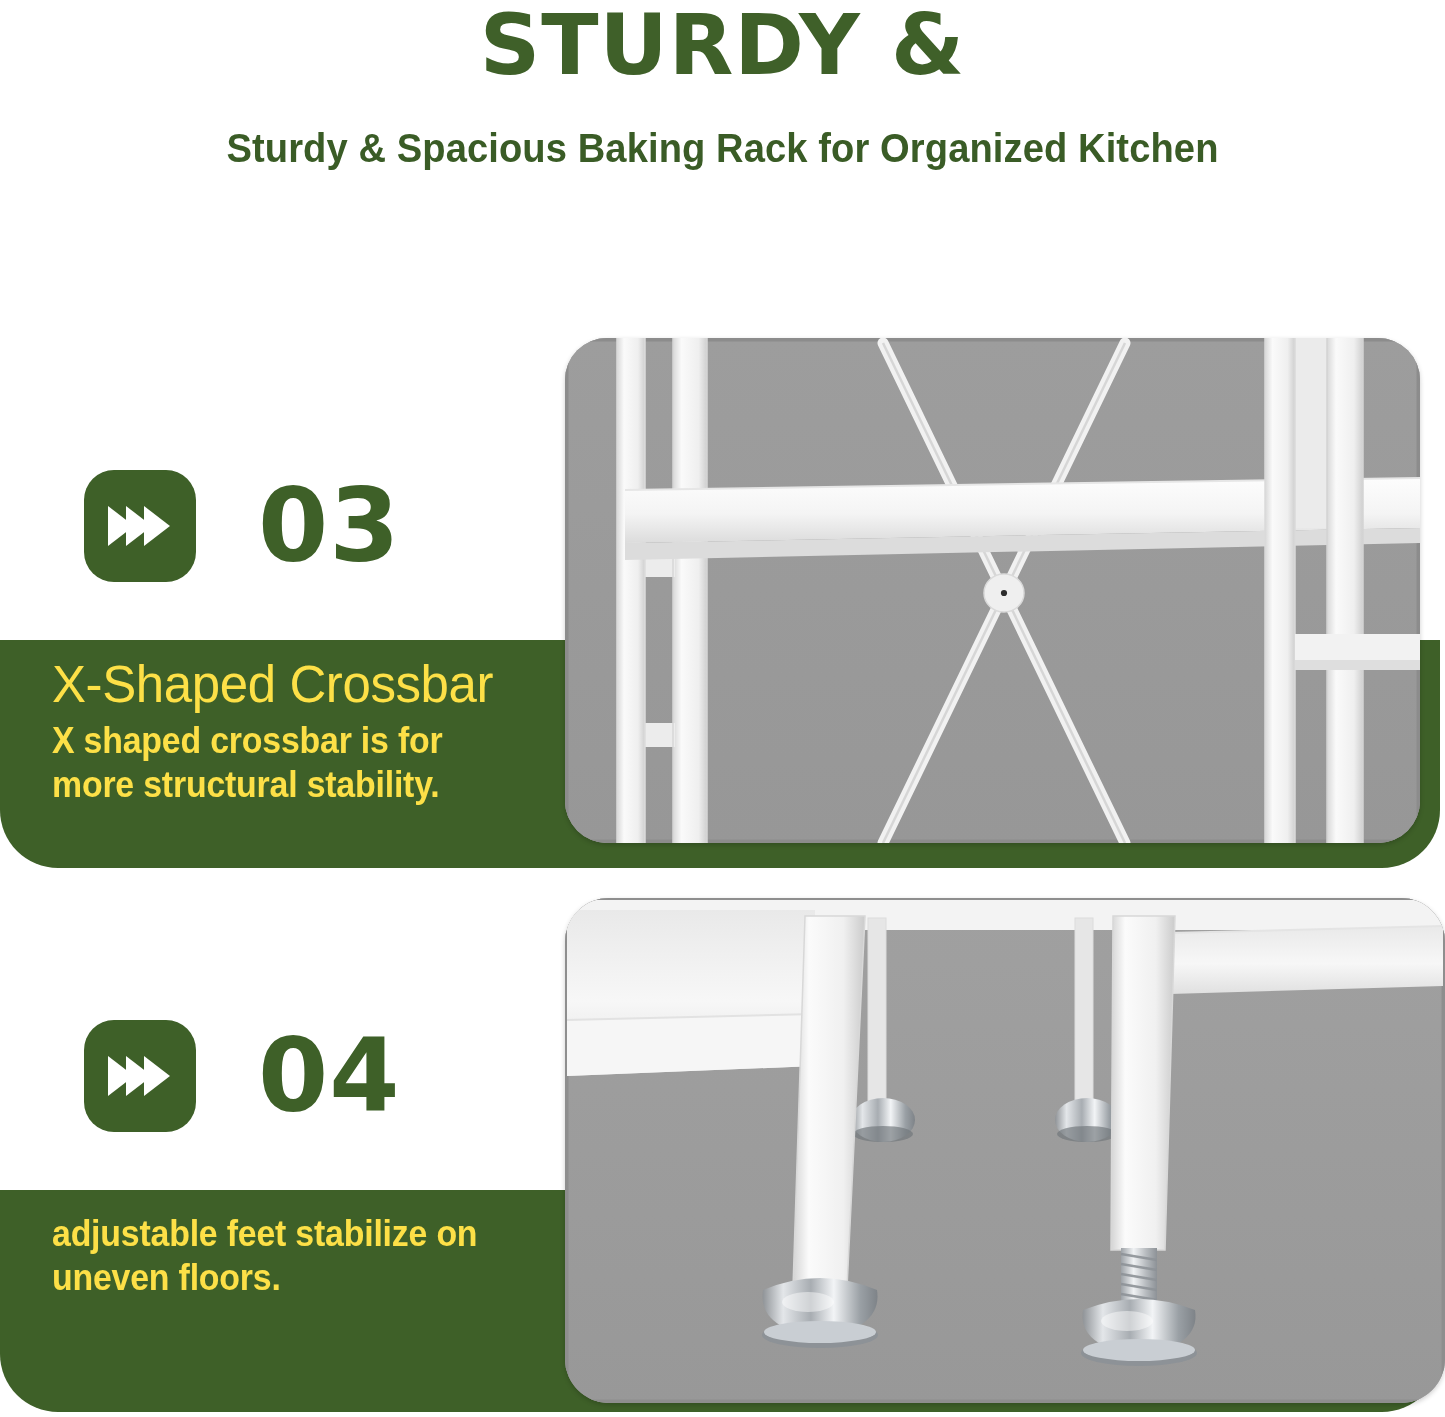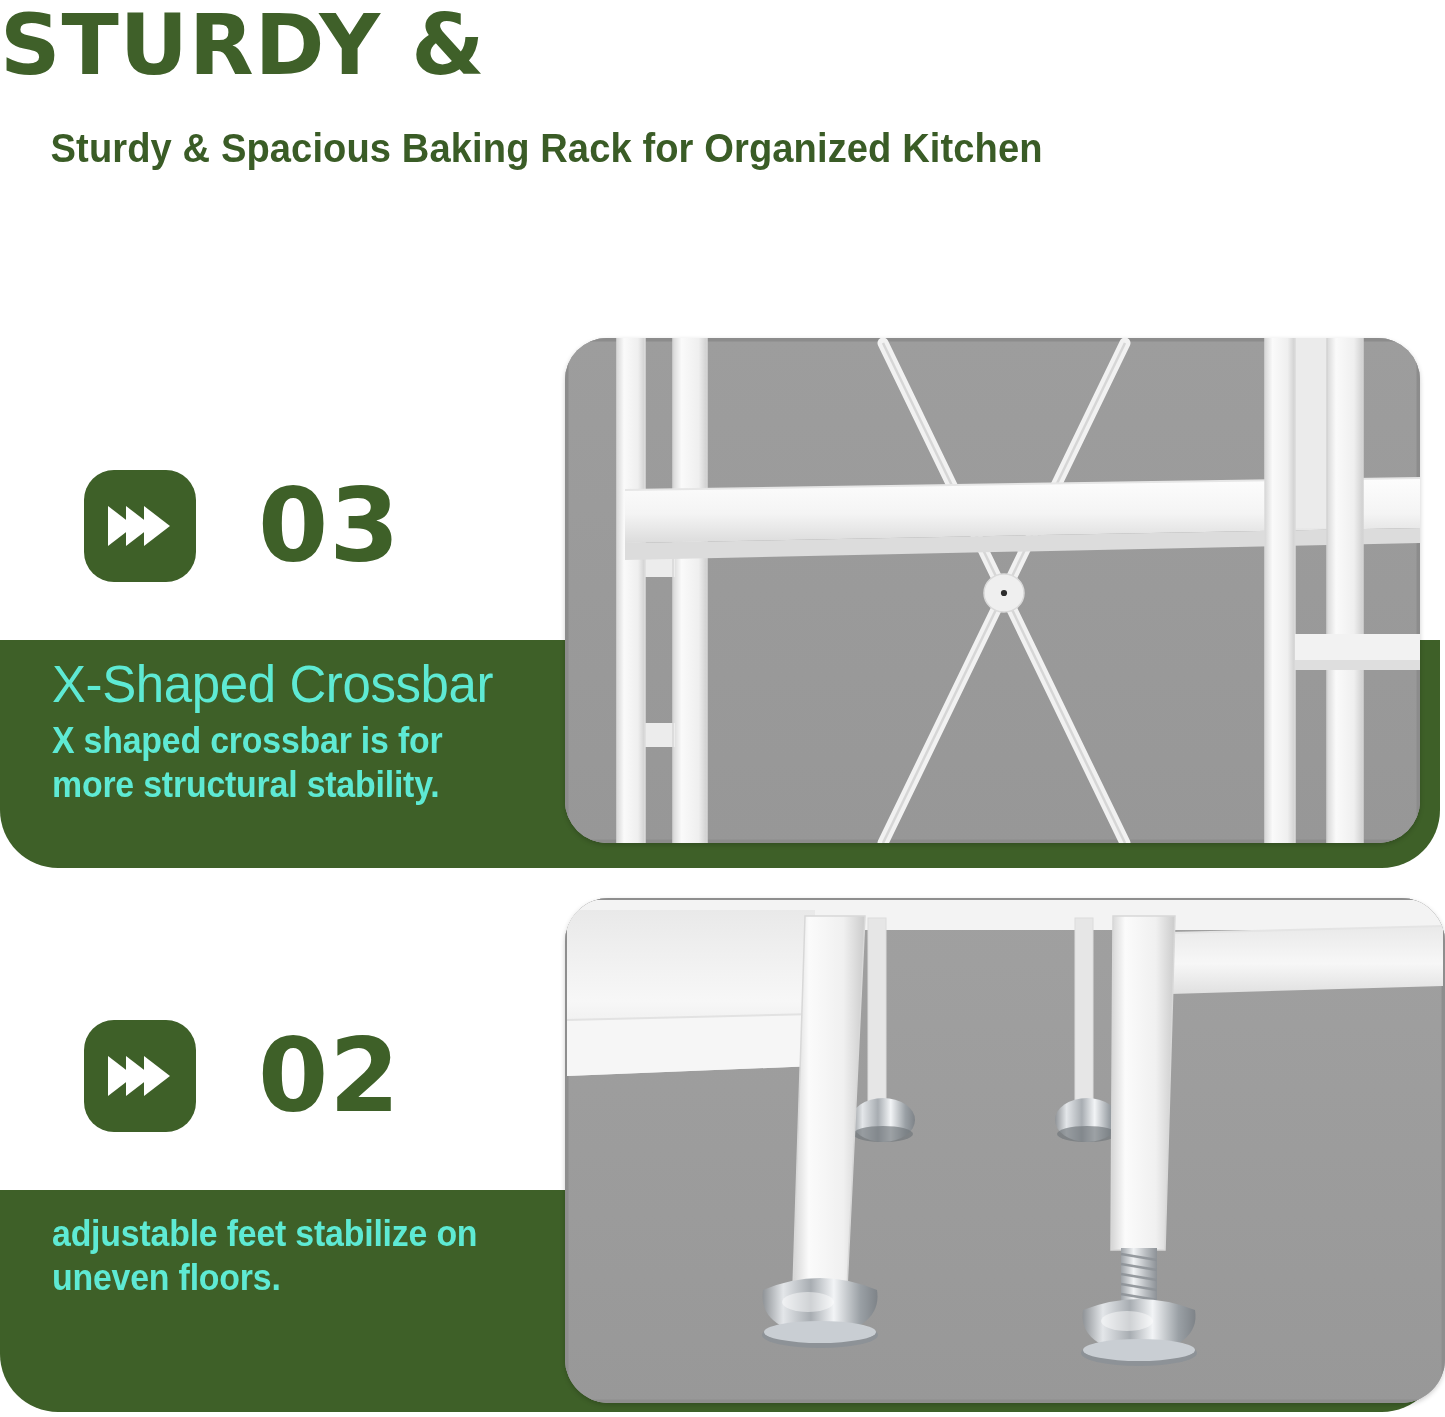--- a/index.html
+++ b/index.html
@@ -18,21 +18,21 @@
     height: 1417px;
     background: #ffffff;
   }
 
   
   .header {
     position: absolute;
     top: 0;
     left: 0;
     width: 1445px;
-    text-align: left;
+    text-align: center;
     padding-top: 4px;
   }
   .title {
     color: #3f6029;
     font-family: "DejaVu Sans", sans-serif;
     font-weight: 700;
     font-size: 84px;
     line-height: 0.99;
     letter-spacing: 1px;
     text-transform: uppercase;
@@ -69,21 +69,21 @@
   .banner-04 {
     top: 300px;
     height: 222px;
     border-radius: 0 0 58px 58px;
   }
   .banner-text {
     position: absolute;
     left: 52px;
     top: 16px;
     width: 540px;
-    color: #5eead4;
+    color: #fde047;
   }
   .banner-heading {
     font-family: "Liberation Sans", sans-serif;
     font-weight: 400;
     font-size: 51px;
     line-height: 1.12;
     letter-spacing: -0.4px;
     white-space: nowrap;
   }
   .banner-body {
@@ -259,21 +259,21 @@
     </div>
 
     <div class="badge-row badge-04">
       <div class="icon-tile">
         <svg width="72" height="52" viewBox="0 0 72 52" aria-hidden="true">
           <path d="M4 6 L4 46 L30 26 Z" fill="#ffffff"></path>
           <path d="M22 6 L22 46 L48 26 Z" fill="#ffffff"></path>
           <path d="M40 6 L40 46 L66 26 Z" fill="#ffffff"></path>
         </svg>
       </div>
-      <div class="step-number">02</div>
+      <div class="step-number">04</div>
     </div>
 
     <div class="photo photo-04">
       <svg viewBox="0 0 880 505" preserveAspectRatio="none">
         <defs>
           <linearGradient id="g04bg" x1="0" y1="0" x2="0" y2="1">
             <stop offset="0" stop-color="#a0a0a0"></stop>
             <stop offset="1" stop-color="#989898"></stop>
           </linearGradient>
           <linearGradient id="legG" x1="0" y1="0" x2="1" y2="0">

